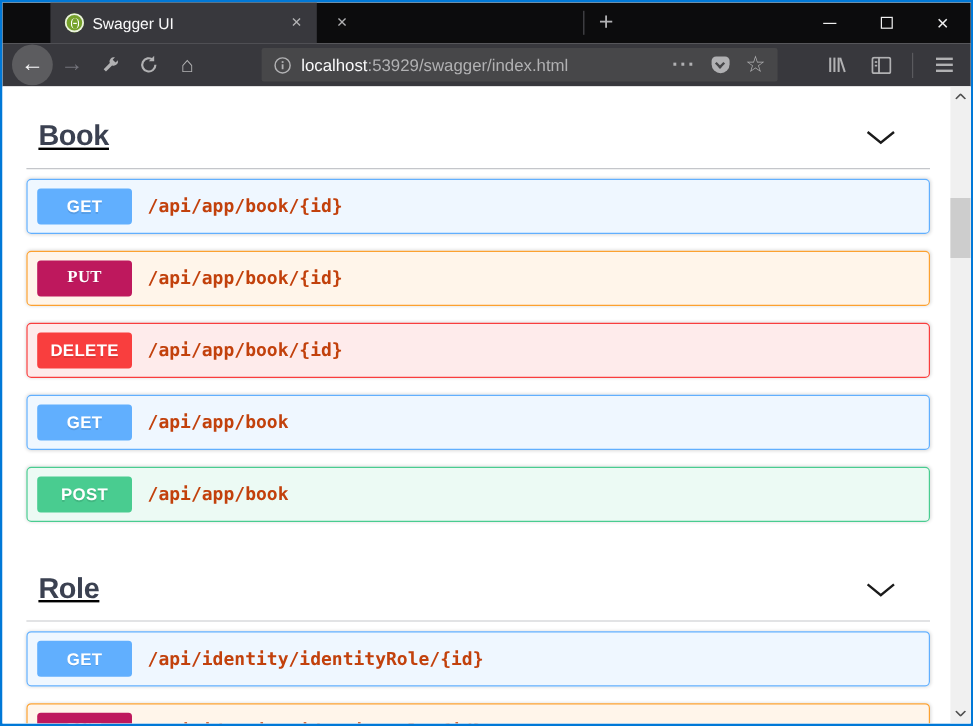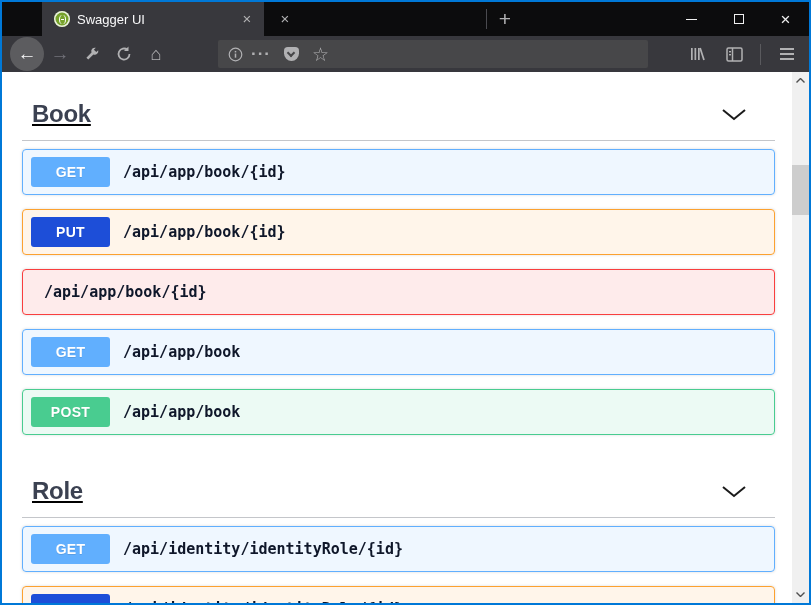--- a/index.html
+++ b/index.html
@@ -86,26 +86,26 @@
   .opblock.get    { background:rgba(97,175,254,.10);  border-color:#61affe; }
   .opblock.put    { background:rgba(252,161,48,.10);  border-color:#fca130; }
   .opblock.delete { background:rgba(249,62,62,.10);   border-color:#f93e3e; }
   .opblock.post   { background:rgba(73,204,144,.10);  border-color:#49cc90; }
   .method-badge {
     min-width:79px; height:30px; border-radius:3px; color:#fff; font-weight:700;
     font-size:14px; display:flex; align-items:center; justify-content:center;
     text-shadow:0 1px 0 rgba(0,0,0,.1); letter-spacing:.3px; padding:0 6px;
   }
   .get    .method-badge { background:#61affe; }
-  .put    .method-badge { background:#1d4ed8; }
+  .put    .method-badge { background:#be185d;font-family:Liberation Serif, serif; }
   .delete .method-badge { background:#f93e3e; }
   .post   .method-badge { background:#49cc90; }
   .path {
     margin-left:13px; font-family:"DejaVu Sans Mono", monospace;
-    font-weight:700; font-size:15px; color:#0f172a; white-space:nowrap;text-align:center;
+    font-weight:700; font-size:15px; color:#c2410c; white-space:nowrap;text-align:center;
   }
 
   
   .scrollbar { width:17px; background:#f0f0f0; position:relative; flex:none; }
   .sb-btn { height:17px; display:flex; align-items:center; justify-content:center; }
   .sb-btn.down { position:absolute; bottom:0; left:0; right:0; }
   .sb-thumb { position:absolute; top:93px; left:0; width:17px; height:50px; background:#cdcdcd; }
 
   
   .favicon {
@@ -179,20 +179,21 @@
     <div class="nav-btn tool-ico">
       <span>⌂</span>
     </div>
 
     <div class="urlbar">
       <svg width="15" height="15" viewBox="0 0 16 16">
         <circle cx="8" cy="8" r="6.7" fill="none" stroke="#b1b1b3" stroke-width="1.3"></circle>
         <rect x="7.2" y="7" width="1.6" height="4.4" fill="#b1b1b3"></rect>
         <rect x="7.2" y="4.2" width="1.6" height="1.6" fill="#b1b1b3"></rect>
       </svg>
+      <span class="url-text"><span class="url-host">localhost</span><span class="url-rest">:53929/swagger/index.html</span></span>
       <span class="url-actions">
         <span class="dots">···</span>
         <span class="pocket">
             <span class="pocket-v"></span>
           </span>
         <span class="star">☆</span>
       </span>
     </div>
 
     <div class="after-url">
@@ -235,20 +236,21 @@
       <div class="section-body">
         <div class="opblock get">
           <span class="method-badge">GET</span>
           <span class="path">/api/app/book/{id}</span>
         </div>
         <div class="opblock put">
           <span class="method-badge">PUT</span>
           <span class="path">/api/app/book/{id}</span>
         </div>
         <div class="opblock delete">
+          <span class="method-badge">DELETE</span>
           <span class="path">/api/app/book/{id}</span>
         </div>
         <div class="opblock get">
           <span class="method-badge">GET</span>
           <span class="path">/api/app/book</span>
         </div>
         <div class="opblock post">
           <span class="method-badge">POST</span>
           <span class="path">/api/app/book</span>
         </div>

